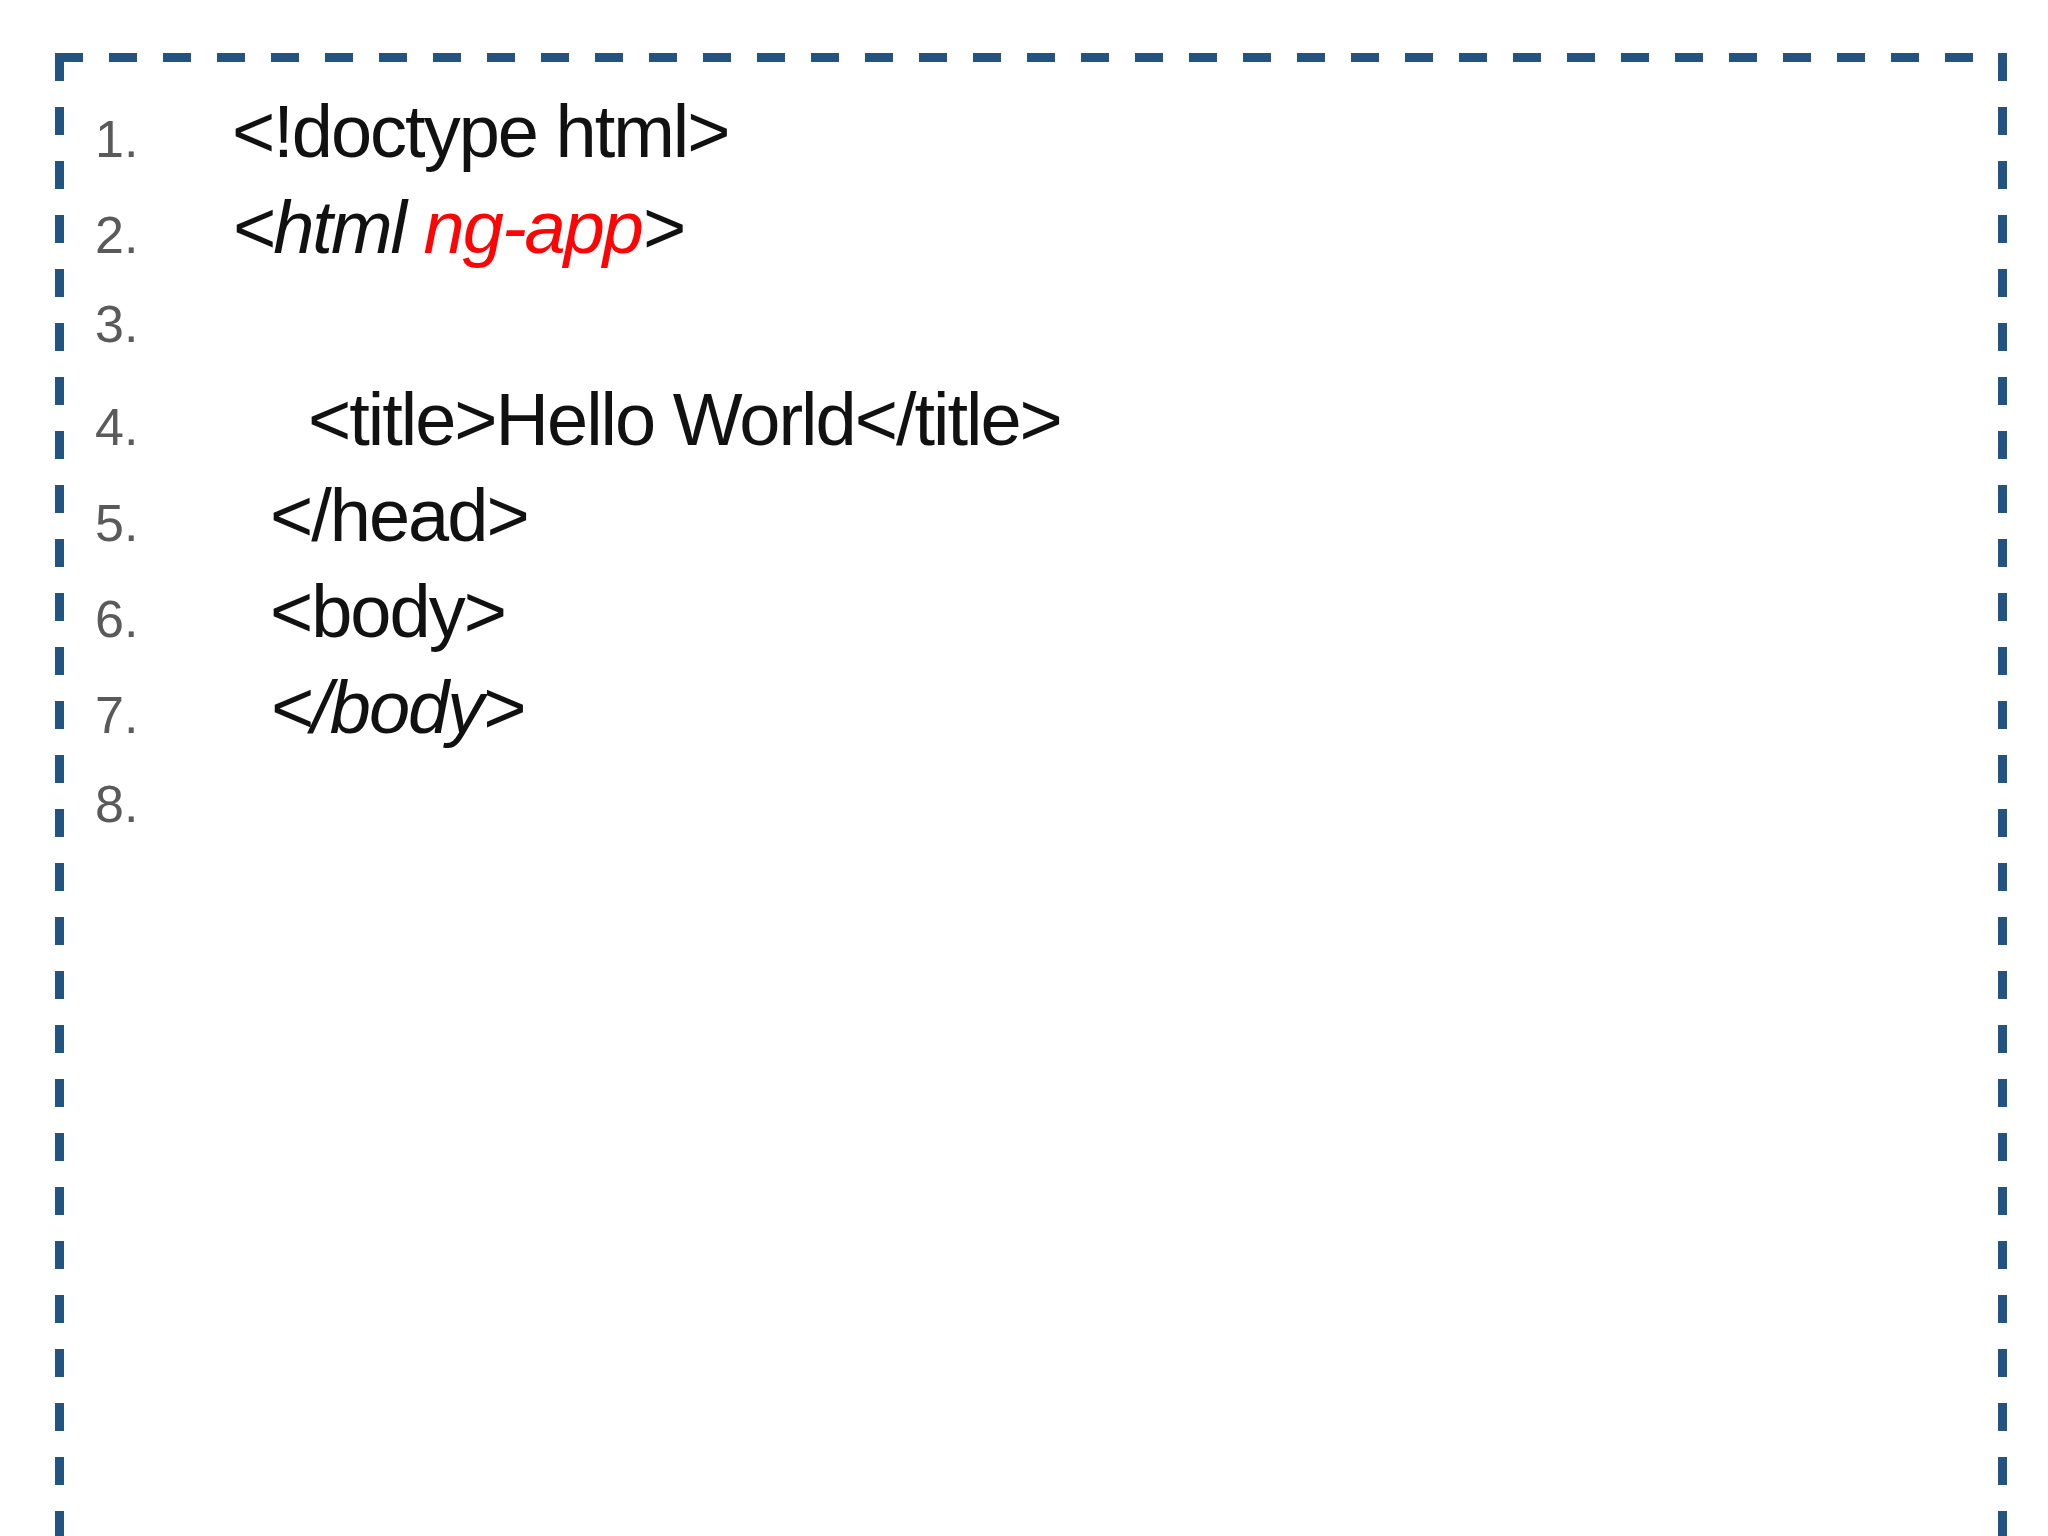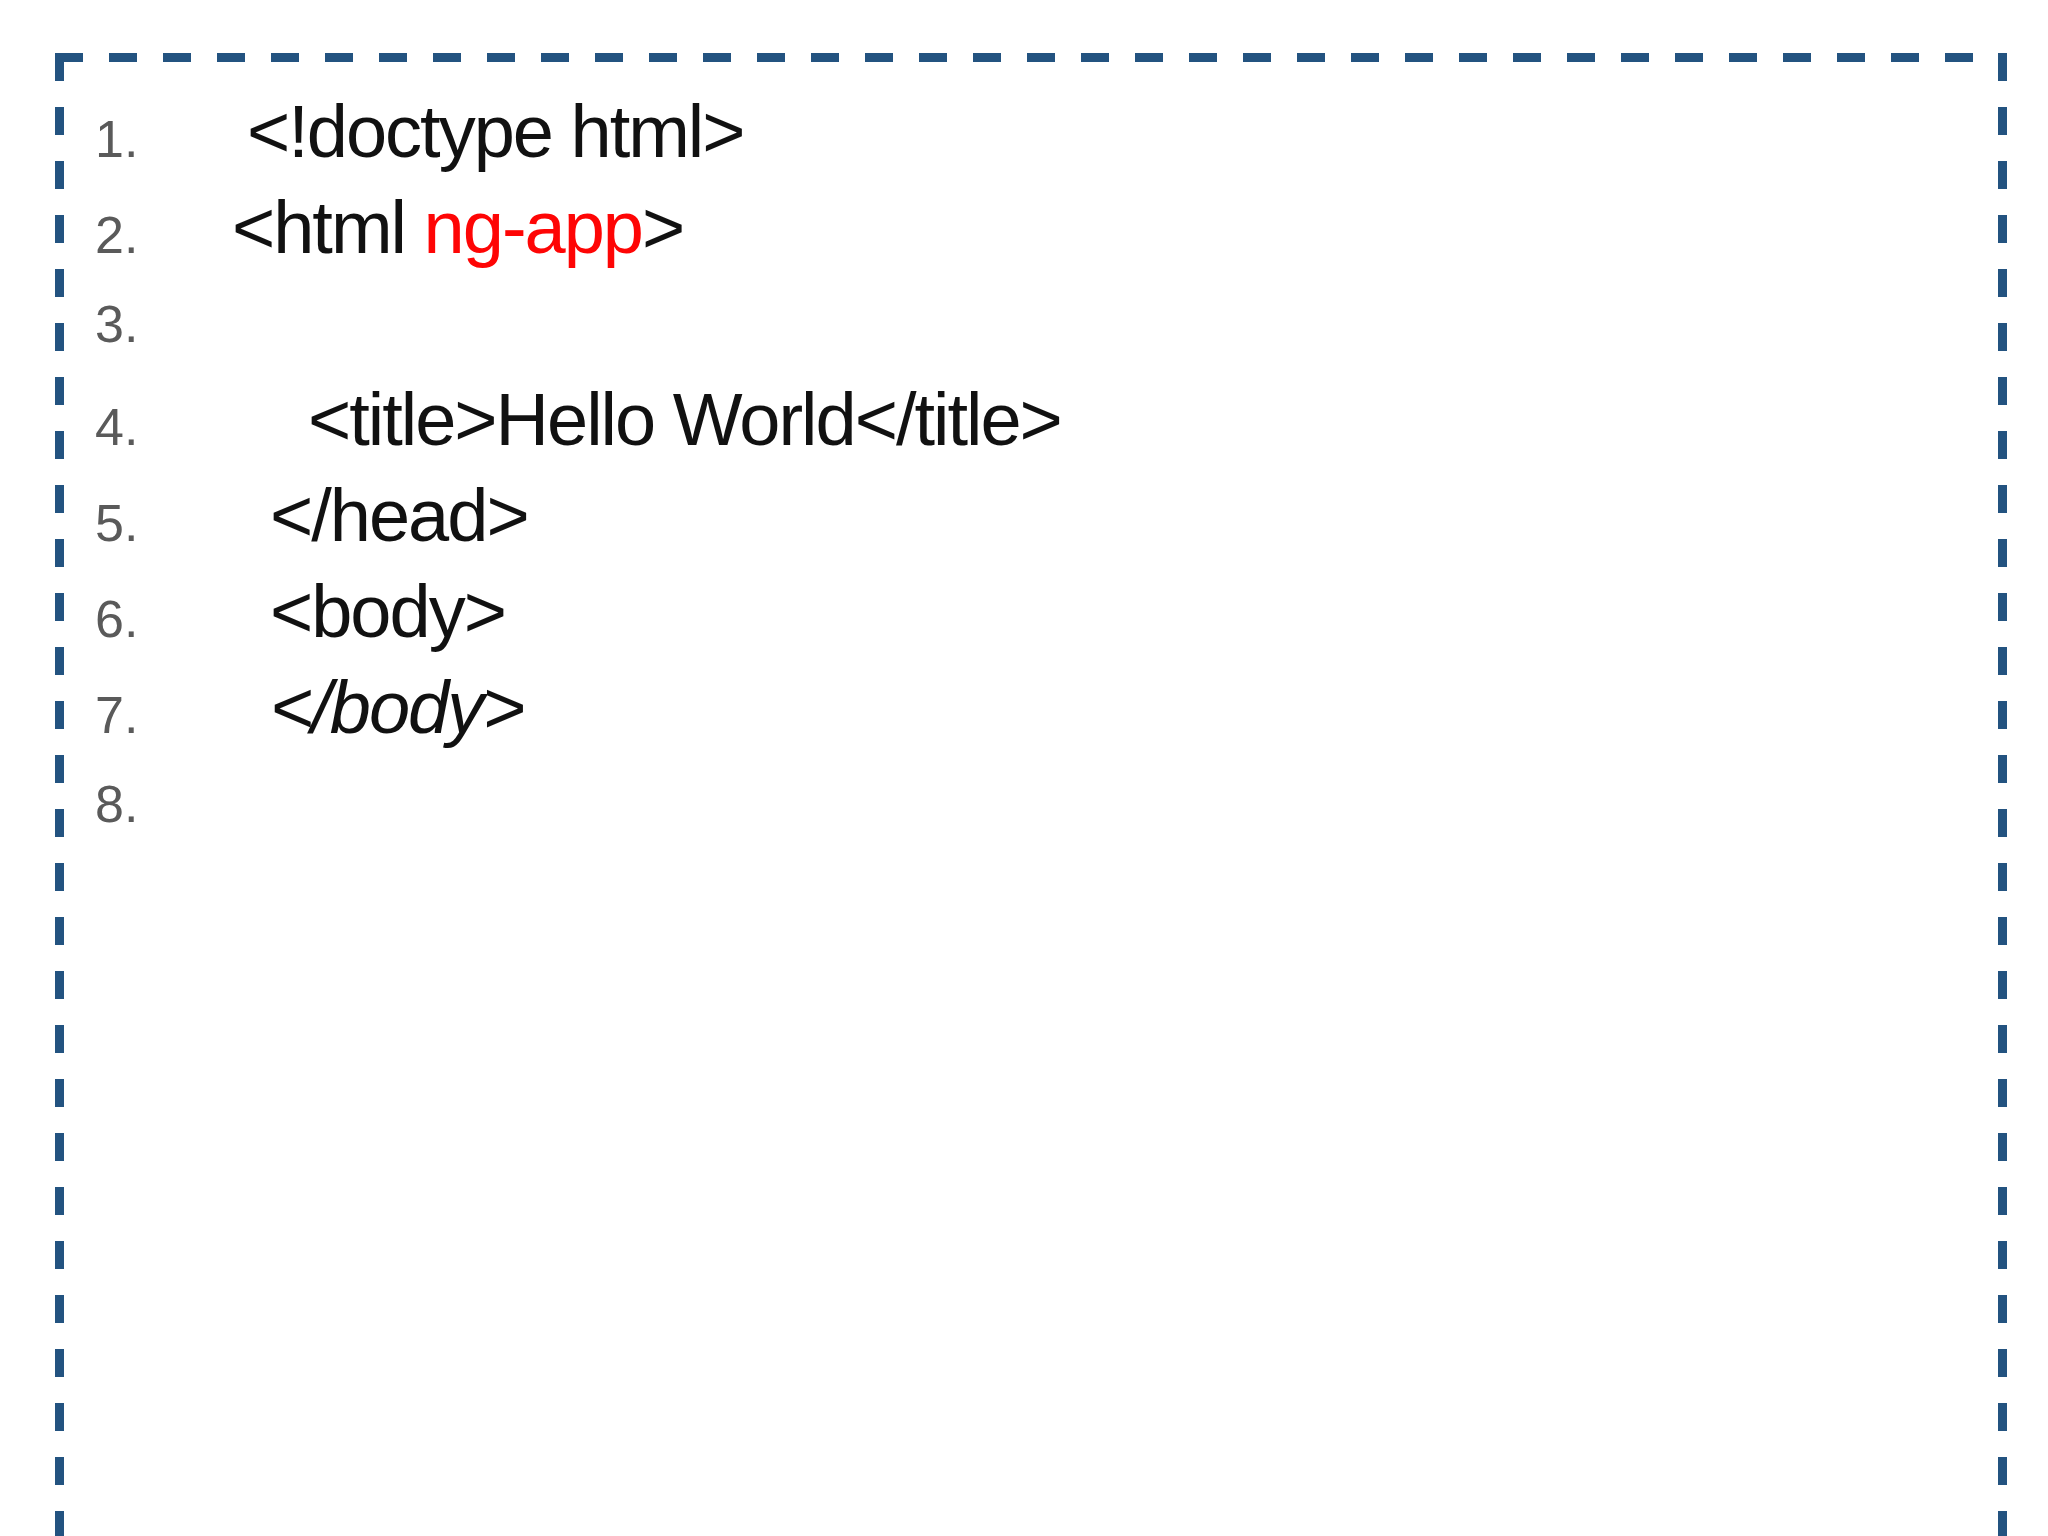--- a/index.html
+++ b/index.html
@@ -82,22 +82,22 @@
   }
 </style>
 </head>
 <body style="background: rgb(255, 255, 255);">
 
 <div class="slide">
   <div class="border-strip border-top"></div>
   <div class="border-strip border-left"></div>
   <div class="border-strip border-right"></div>
   <div class="code-area" id="code-area">
-      <div class="code-line"><span class="line-number">1.</span><span class="code-text" style="padding-left: 0px; margin-left: 15px;"><span>&lt;!doctype html&gt;</span></span></div>
-      <div class="code-line"><span class="line-number">2.</span><span class="code-text" style="padding-left: 0px;"><span>&lt;html </span><span class="hl">ng-app</span><span>&gt;</span></span></div>
+      <div class="code-line"><span class="line-number">1.</span><span class="code-text" style="padding-left: 0px;"><span>&lt;!doctype html&gt;</span></span></div>
+      <div class="code-line"><span class="line-number">2.</span><span class="code-text" style="padding-left: 0px; font-style: italic;"><span>&lt;html </span><span class="hl">ng-app</span><span>&gt;</span></span></div>
       <div class="code-line"><span class="line-number">3.</span></div>
       <div class="code-line"><span class="line-number">4.</span><span class="code-text" style="padding-left: 76px; text-align: right;"><span>&lt;title&gt;Hello World&lt;/title&gt;</span></span></div>
       <div class="code-line"><span class="line-number">5.</span><span class="code-text" style="padding-left: 38px;"><span>&lt;/head&gt;</span></span></div>
       <div class="code-line"><span class="line-number">6.</span><span class="code-text" style="padding-left: 38px;"><span>&lt;body&gt;</span></span></div>
       <div class="code-line"><span class="line-number">7.</span><span class="code-text" style="padding-left: 38px; font-style: italic;"><span>&lt;/body&gt;</span></span></div>
       <div class="code-line"><span class="line-number">8.</span></div>
     </div>
 </div>
 
 </body></html>

